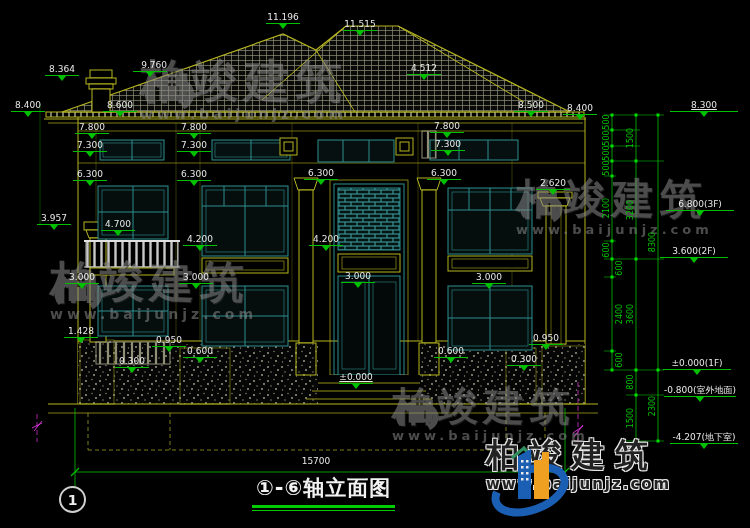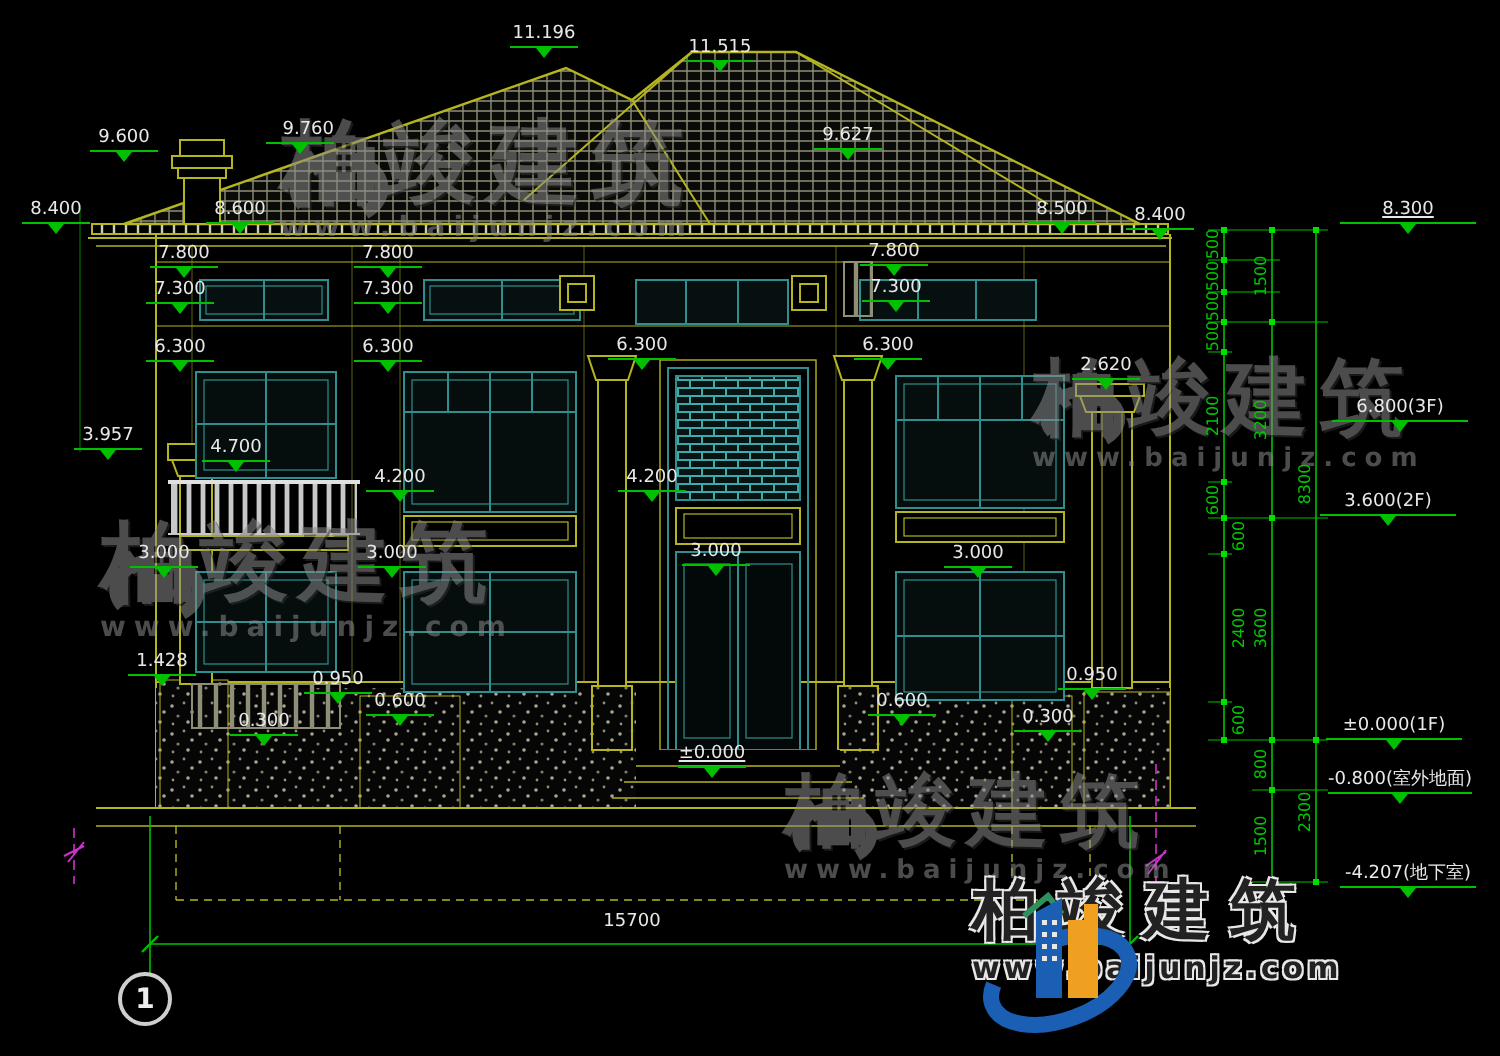--- a/index.html
+++ b/index.html
@@ -349,42 +349,42 @@
         </g>
     </svg>
     <div class="brand-txt">
       <div class="b-chars">柏竣建筑</div>
       <div class="b-url">www.baijunjz.com</div>
     </div>
   </div>
 
   <div class="layer">
 
-  <div class="dim" style="left: 272px; top: 12px;">
+  <div class="dim" style="left: 283px; top: 12px;">
         <span class="dim-t">11.196</span>
         <span class="dim-bar"></span>
         <span class="dim-tri"></span>
       </div>
       <div class="dim" style="left: 360px; top: 19px;">
         <span class="dim-t">11.515</span>
         <span class="dim-bar"></span>
         <span class="dim-tri"></span>
       </div>
       <div class="dim" style="left: 62px; top: 64px;">
-        <span class="dim-t">9.600</span>
+        <span class="dim-t">8.364</span>
         <span class="dim-bar"></span>
         <span class="dim-tri"></span>
       </div>
       <div class="dim" style="left: 150px; top: 60px; text-align: right;">
         <span class="dim-t">9.760</span>
         <span class="dim-bar"></span>
         <span class="dim-tri"></span>
       </div>
       <div class="dim" style="left: 424px; top: 63px;">
-        <span class="dim-t">9.627</span>
+        <span class="dim-t">4.512</span>
         <span class="dim-bar"></span>
         <span class="dim-tri"></span>
       </div>
       <div class="dim" style="left: 28px; top: 100px;">
         <span class="dim-t">8.400</span>
         <span class="dim-bar"></span>
         <span class="dim-tri"></span>
       </div>
       <div class="dim" style="left: 110px; top: 100px; padding-left: 20px;">
         <span class="dim-t">8.600</span>
@@ -622,15 +622,19 @@
         <span class="dim-t">3600</span>
       </div>
       <div class="dim chain" style="left: 653px; top: 406px;">
         <span class="dim-t">2300</span>
       </div>
       <div class="dim chain" style="left: 653px; top: 242px;">
         <span class="dim-t">8300</span>
       </div>
     </div>
 
+  <div class="titleblock">
+    <div class="title-text">①-⑥轴立面图</div>
+    <div class="title-underline2"></div>
+  </div>
 
   <div class="axis-bubble">1</div>
 </div>
 
 </body></html>

